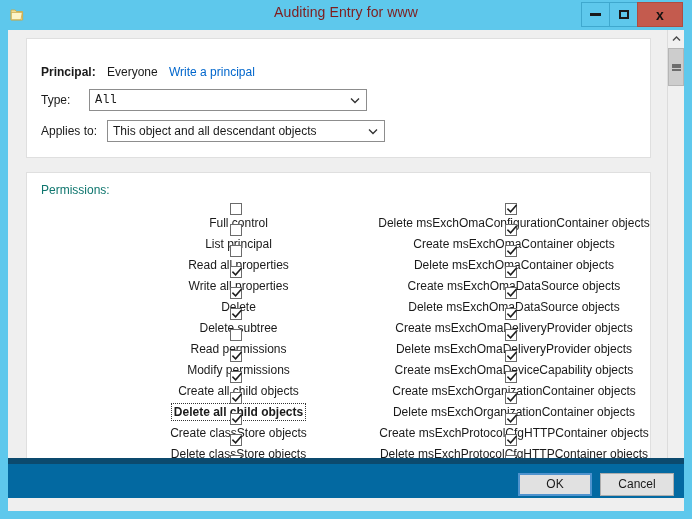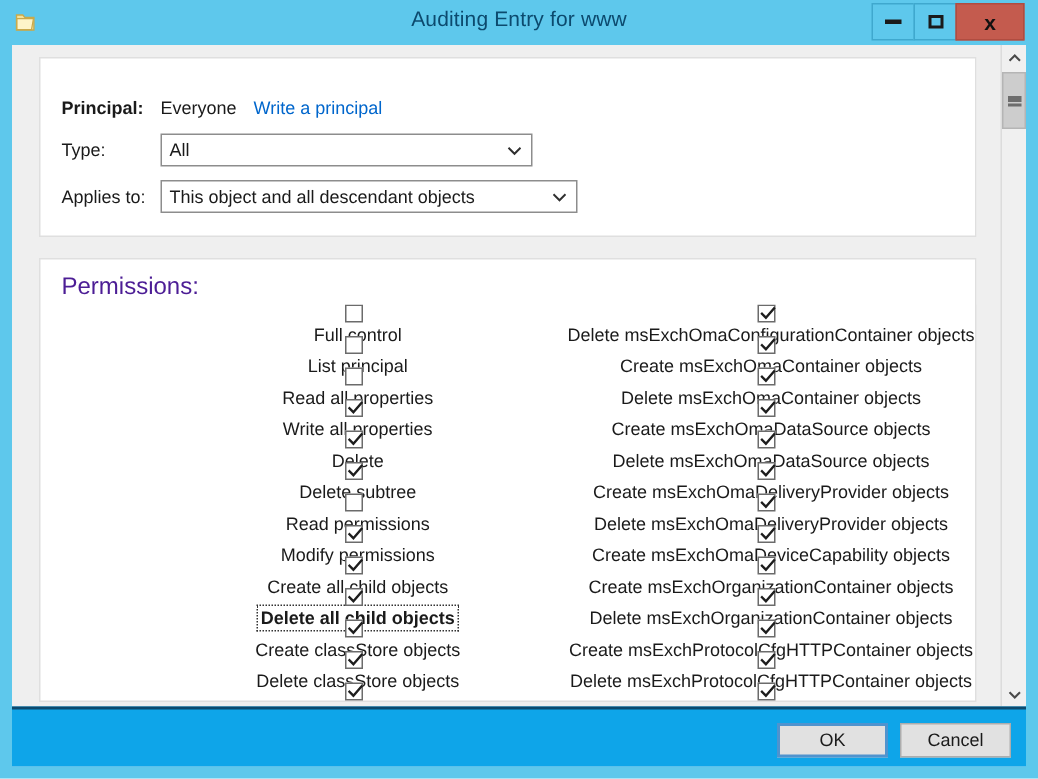--- a/index.html
+++ b/index.html
@@ -38,21 +38,21 @@
     position: absolute;
     left: 9px; top: 7px;
     width: 16px; height: 16px;
   }
   .title-text {
     position: absolute;
     left: 0; top: 4px;
     width: 692px;
     text-align: center;
     font-size: 14px;
-    color: #0c4a6e;
+    color: #7f1d1d;
     font-family: "Liberation Sans", sans-serif;
     letter-spacing: 0.1px;
   }
   .caption-buttons {
     position: absolute;
     right: 9px; top: 2px;
     height: 25px;
     display: flex;
   }
   .cap-btn {
@@ -236,22 +236,22 @@
     right: 6px; top: 0;
     height: 20px;
     display: flex;
     align-items: center;
   }
 
   
   .perm-title {
     position: absolute;
     left: 14px; top: 10px;
-    font-size: 16px;
-    color: #4c1d95;
+    font-size: 12px;
+    color: #0f766e;
     text-align: center;
   }
   .perm-scroll-area {
     position: absolute;
     left: 1px; top: 30px;
     width: 623px;
     height: 265px;
     overflow: hidden;
   }
   .perm-col {
@@ -301,25 +301,25 @@
     position: absolute;
     right: 0; top: 0;
     width: 1px;
     height: 265px;
     background: #dfdfdf;
   }
 
   
   .buttonbar {
     position: absolute;
-    left: 0; bottom: 0;
+    left: 0; bottom: 13px;
     width: 676px;
     height: 40px;
-    background: #0ea5e9;
-    border-top: 2px solid #0c4a6e;
+    background: #0369a1;
+    border-top: 6px solid #0c4a6e;
     box-sizing: border-box;
   }
   .btn {
     position: absolute;
     top: 9px;
     width: 74px;
     height: 23px;
     background: #e1e1e1;
     border: 1px solid #adadad;
     box-sizing: border-box;
@@ -372,21 +372,21 @@
         <div class="groupbox" id="header-group">
 
           <div class="form-row" style="top:22px;">
             <span class="lbl" style="left:14px;font-weight:bold;">Principal:</span>
             <span class="val" style="left:80px;">Everyone</span>
             <span class="linkbtn" style="left:142px;">Write a principal</span>
           </div>
 
           <div class="form-row" style="top:50px;">
             <span class="lbl" style="left:14px;">Type:</span>
-            <div class="combo" style="left:80px; width:248px;">
+            <div class="combo" style="left:62px; width:278px;font-family:Liberation Mono, monospace;">
               <span class="combo-text">All</span>
               <span class="combo-arrow">
                 <svg width="10" height="7" viewBox="0 0 10 7">
                     <path d="M1 1.5 L5 5.5 L9 1.5" fill="none" stroke="#303030" stroke-width="1.3"></path>
                   </svg>
               </span>
             </div>
           </div>
 
           <div class="form-row" style="top:81px;">

